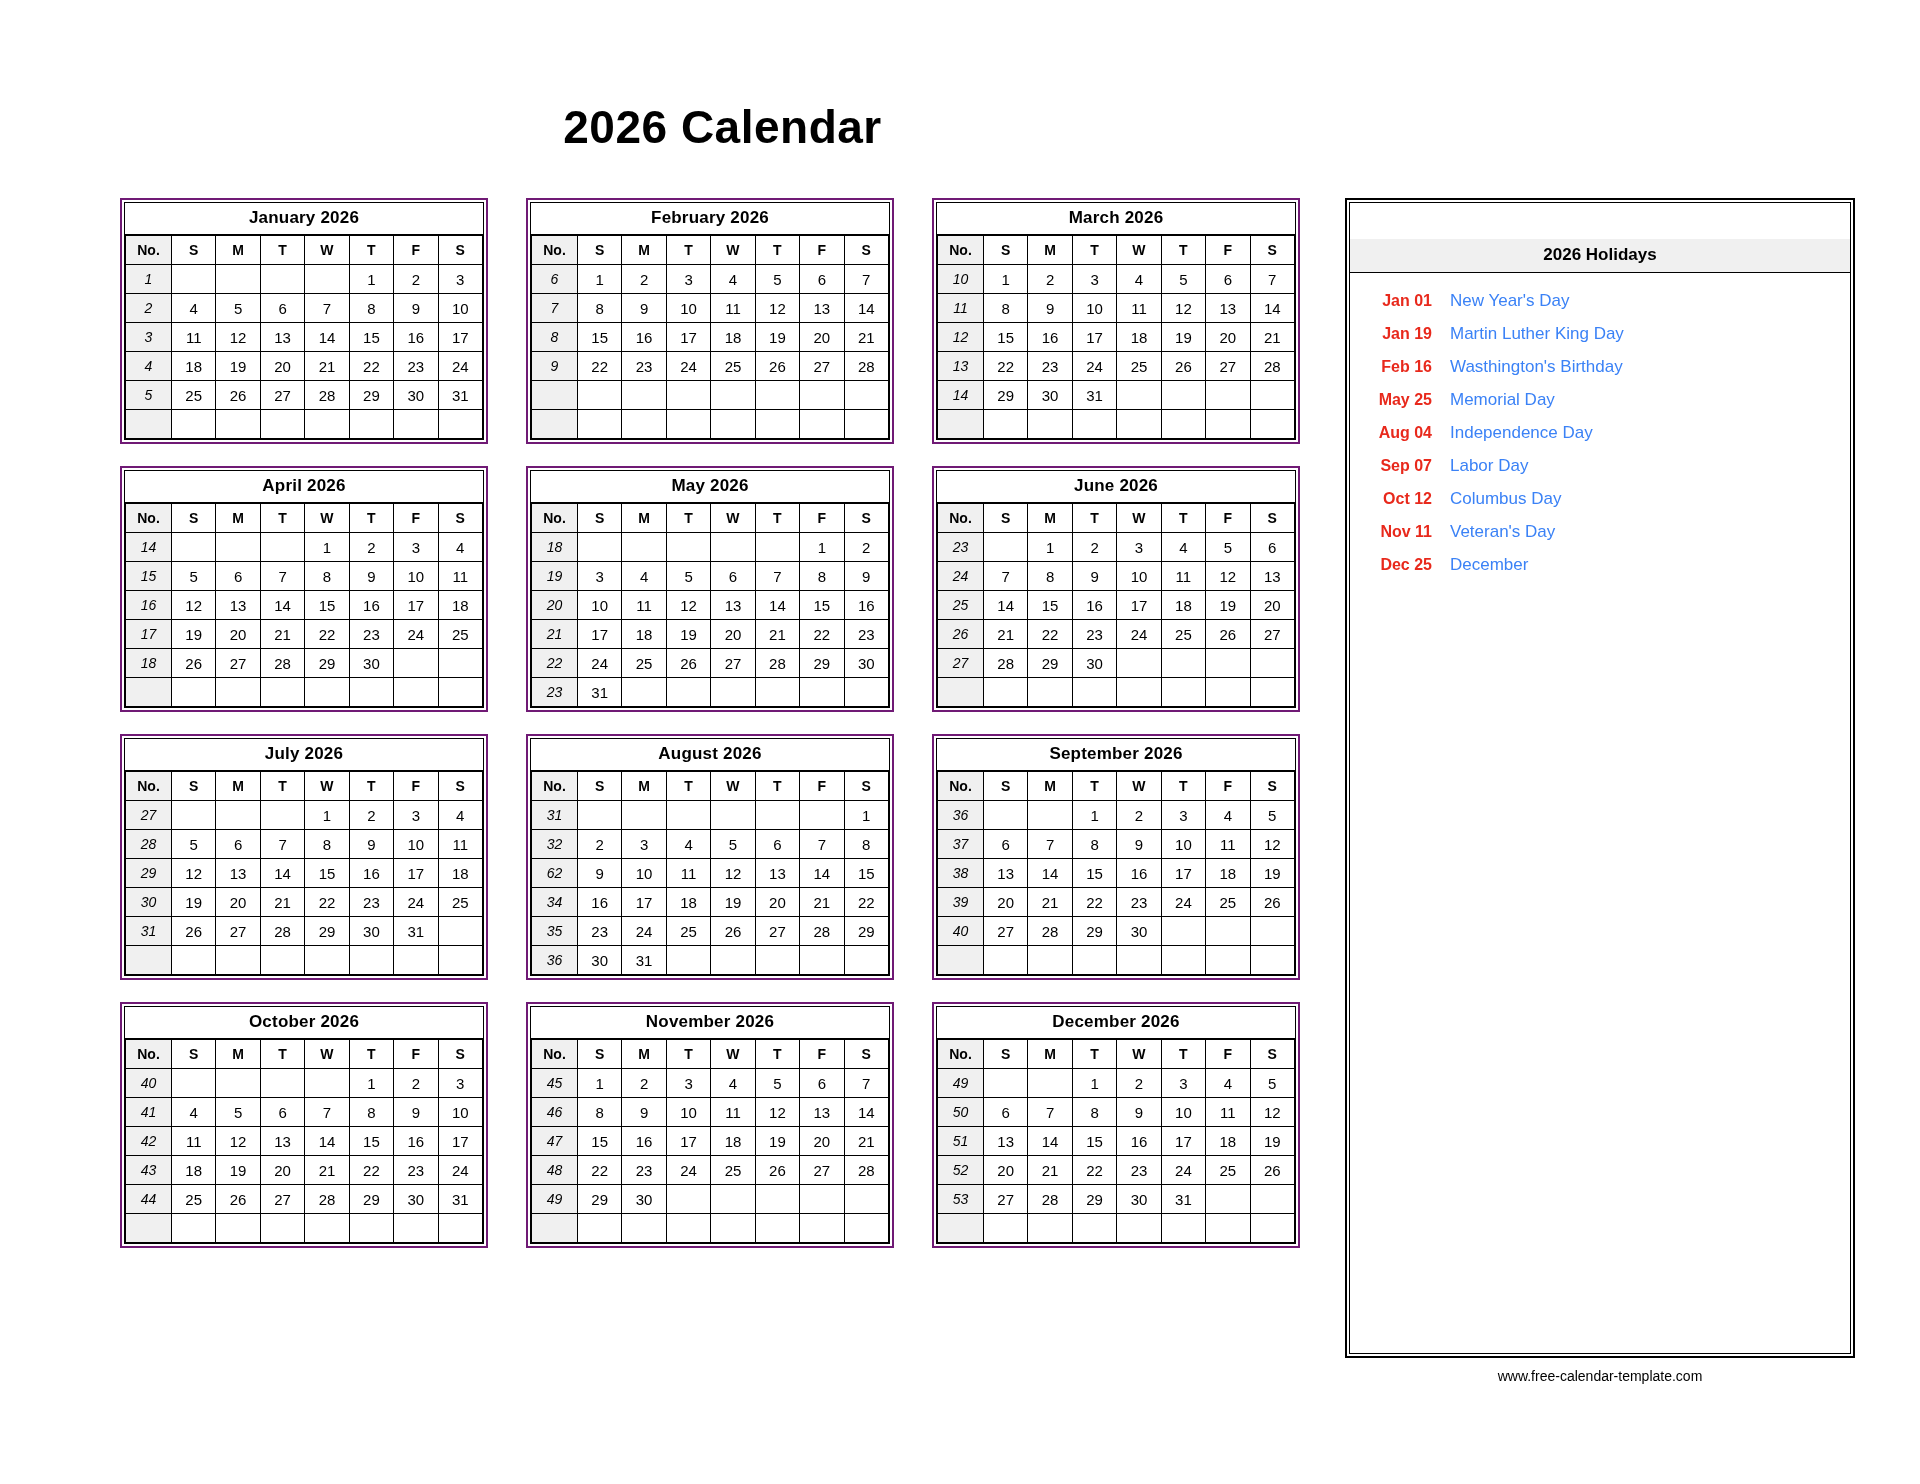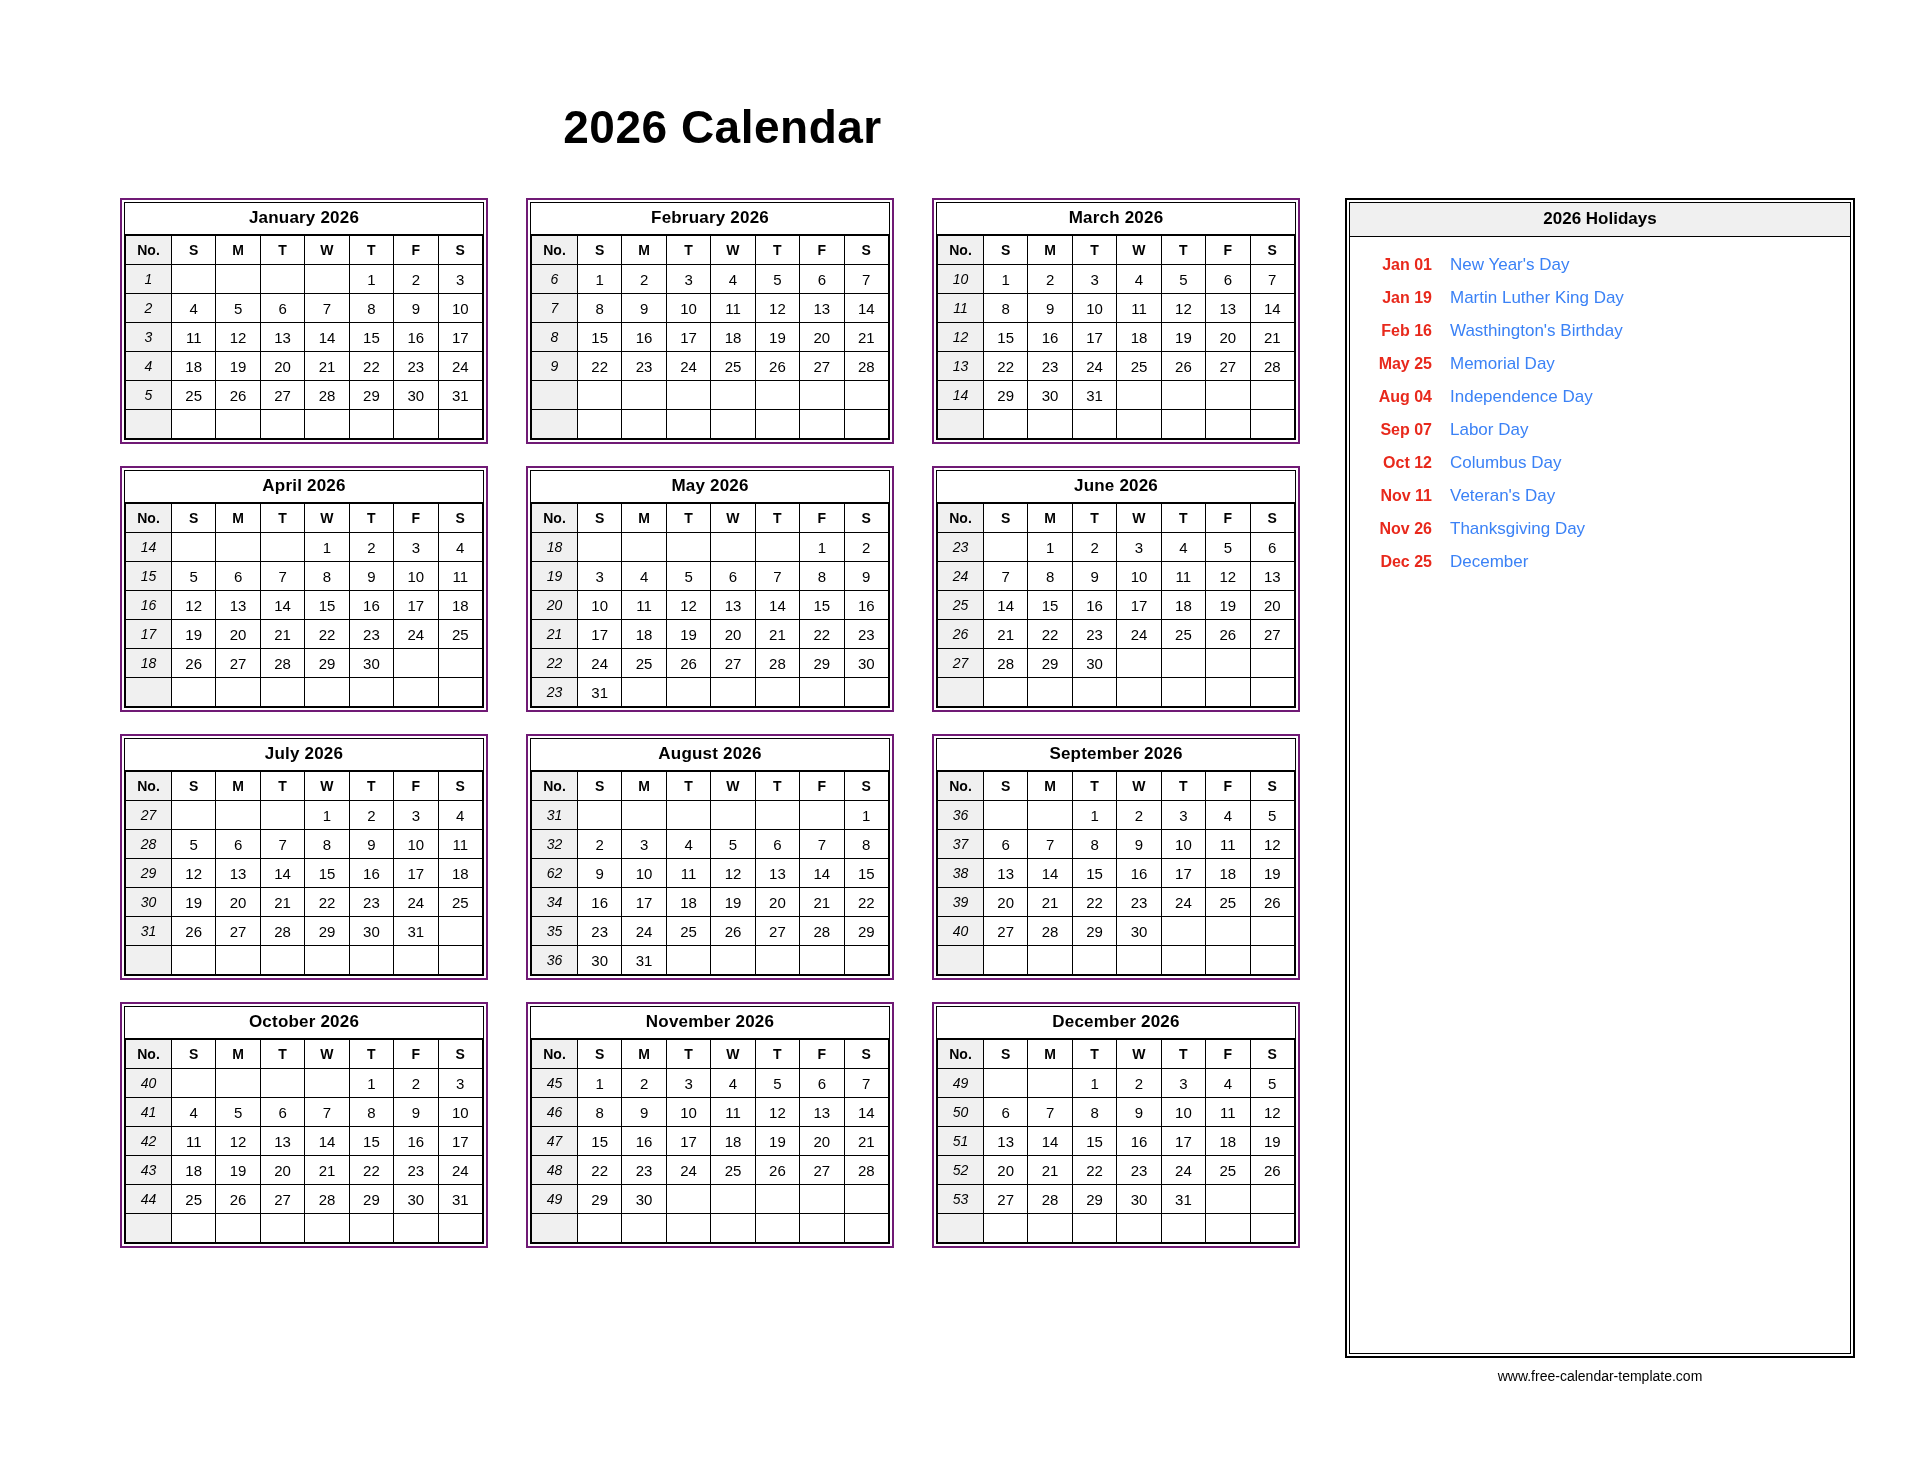--- a/index.html
+++ b/index.html
@@ -109,20 +109,21 @@
     height: 100%;
     box-sizing: border-box;
   }
   .holidays-title {
     text-align: center;
     font-size: 17px;
     font-weight: bold;
     padding: 6px 0 7px 0;
     border-bottom: 1px solid #000;
     background: #f0f0f0;
+    margin-top: 36px;
   }
   .holiday-list {
     padding: 18px 0 0 0;
   }
   .holiday-row {
     display: flex;
     align-items: baseline;
     height: 33px;
   }
   .holiday-date {
@@ -1157,24 +1158,20 @@
         </div>
         <div class="holiday-row">
           <div class="holiday-date">Oct 12</div>
           <div class="holiday-name">Columbus Day</div>
         </div>
         <div class="holiday-row">
           <div class="holiday-date">Nov 11</div>
           <div class="holiday-name">Veteran's Day</div>
         </div>
         <div class="holiday-row">
-          <div class="holiday-date">Nov 26</div>
-          <div class="holiday-name">Thanksgiving Day</div>
-        </div>
-        <div class="holiday-row">
           <div class="holiday-date">Dec 25</div>
           <div class="holiday-name">December</div>
         </div>
       </div>
     </div>
   </div>
 
   <div class="footer">www.free-calendar-template.com</div>
 
 </div>

